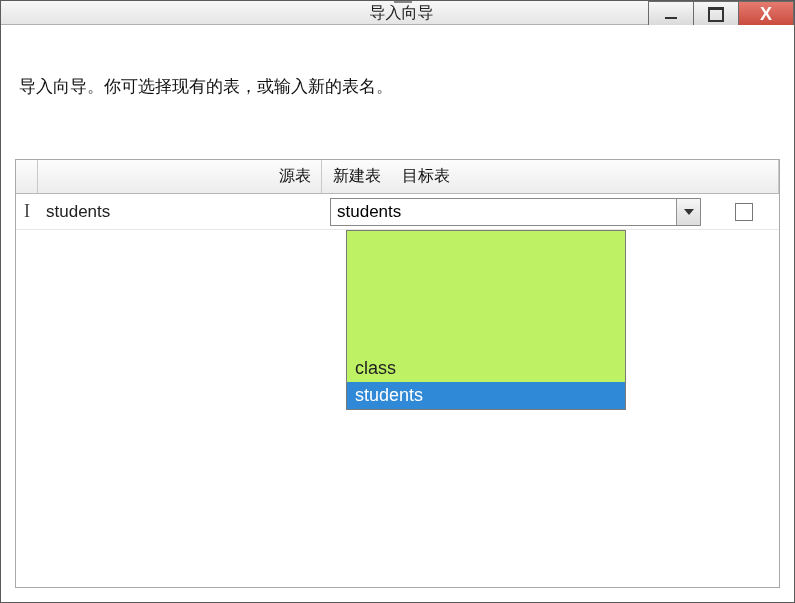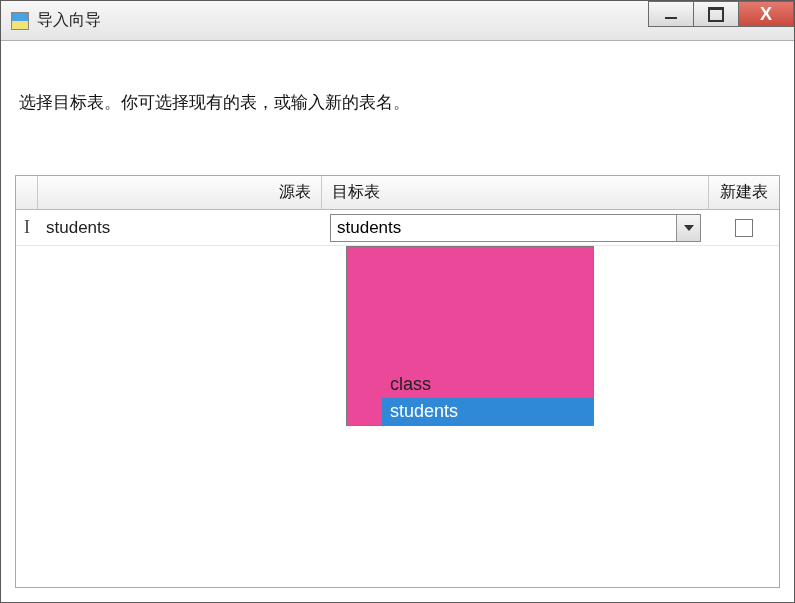--- a/index.html
+++ b/index.html
@@ -13,26 +13,27 @@
     }
     .window {
       width: 795px;
       height: 603px;
       background: #f0f0f0;
       border: 1px solid #5a5a5a;
       display: flex;
       flex-direction: column;
     }
     .titlebar {
-      height: 40px;
+      height: 24px;
       background: linear-gradient(to bottom, #f7f7f7, #e5e5e5);
       border-bottom: 1px solid #b0b0b0;
       display: flex;
       align-items: center;
       position: relative;
+      flex-direction: column;
     }
     .titlebar-icon {
       width: 18px;
       height: 18px;
       margin-left: 10px;
       background: linear-gradient(to bottom, #4aa3df 50%, #f2e27a 50%);
       border: 1px solid #888;
     }
     .titlebar-text {
       margin-left: 8px;
@@ -178,25 +179,24 @@
     .checkbox {
       width: 18px;
       height: 18px;
       border: 1px solid #777;
       background: #fff;
     }
     .dropdown {
       position: absolute;
       left: 330px;
       top: 70px;
-      width: 248px;
+      width: 280px;
       border: 1px solid #7a7a7a;
-      background: #ec4899;
+      background: #bef264;
       z-index: 10;
-      padding-left: 35px;
     }
     .dropdown-blank {
       height: 124px;
     }
     .dropdown-item {
       padding: 3px 8px;
       font-size: 18px;
       color: #222;
       cursor: default;
     }
@@ -214,28 +214,28 @@
     <div class="titlebar-icon"></div>
     <div class="titlebar-text">导入向导</div>
     <div class="win-buttons">
       <div class="win-btn min"></div>
       <div class="win-btn max"></div>
       <div class="win-btn close">X</div>
     </div>
   </div>
 
   <div class="content">
-    <div class="instruction">选择目标表。你可选择现有的表，或输入新的表名。</div>
+    <div class="instruction">导入向导。你可选择现有的表，或输入新的表名。</div>
 
     <div class="table-wrap">
       <div class="thead">
         <div class="th handle"></div>
         <div class="th source">源表</div>
+        <div class="th newtab">新建表</div>
         <div class="th target">目标表</div>
-        <div class="th newtab">新建表</div>
       </div>
 
       <div class="trow">
         <div class="td handle">I</div>
         <div class="td source">students</div>
         <div class="td target">
           <div class="combo">
             <input type="text" value="students" style="">
             <div class="combo-btn">
               <span></span>

